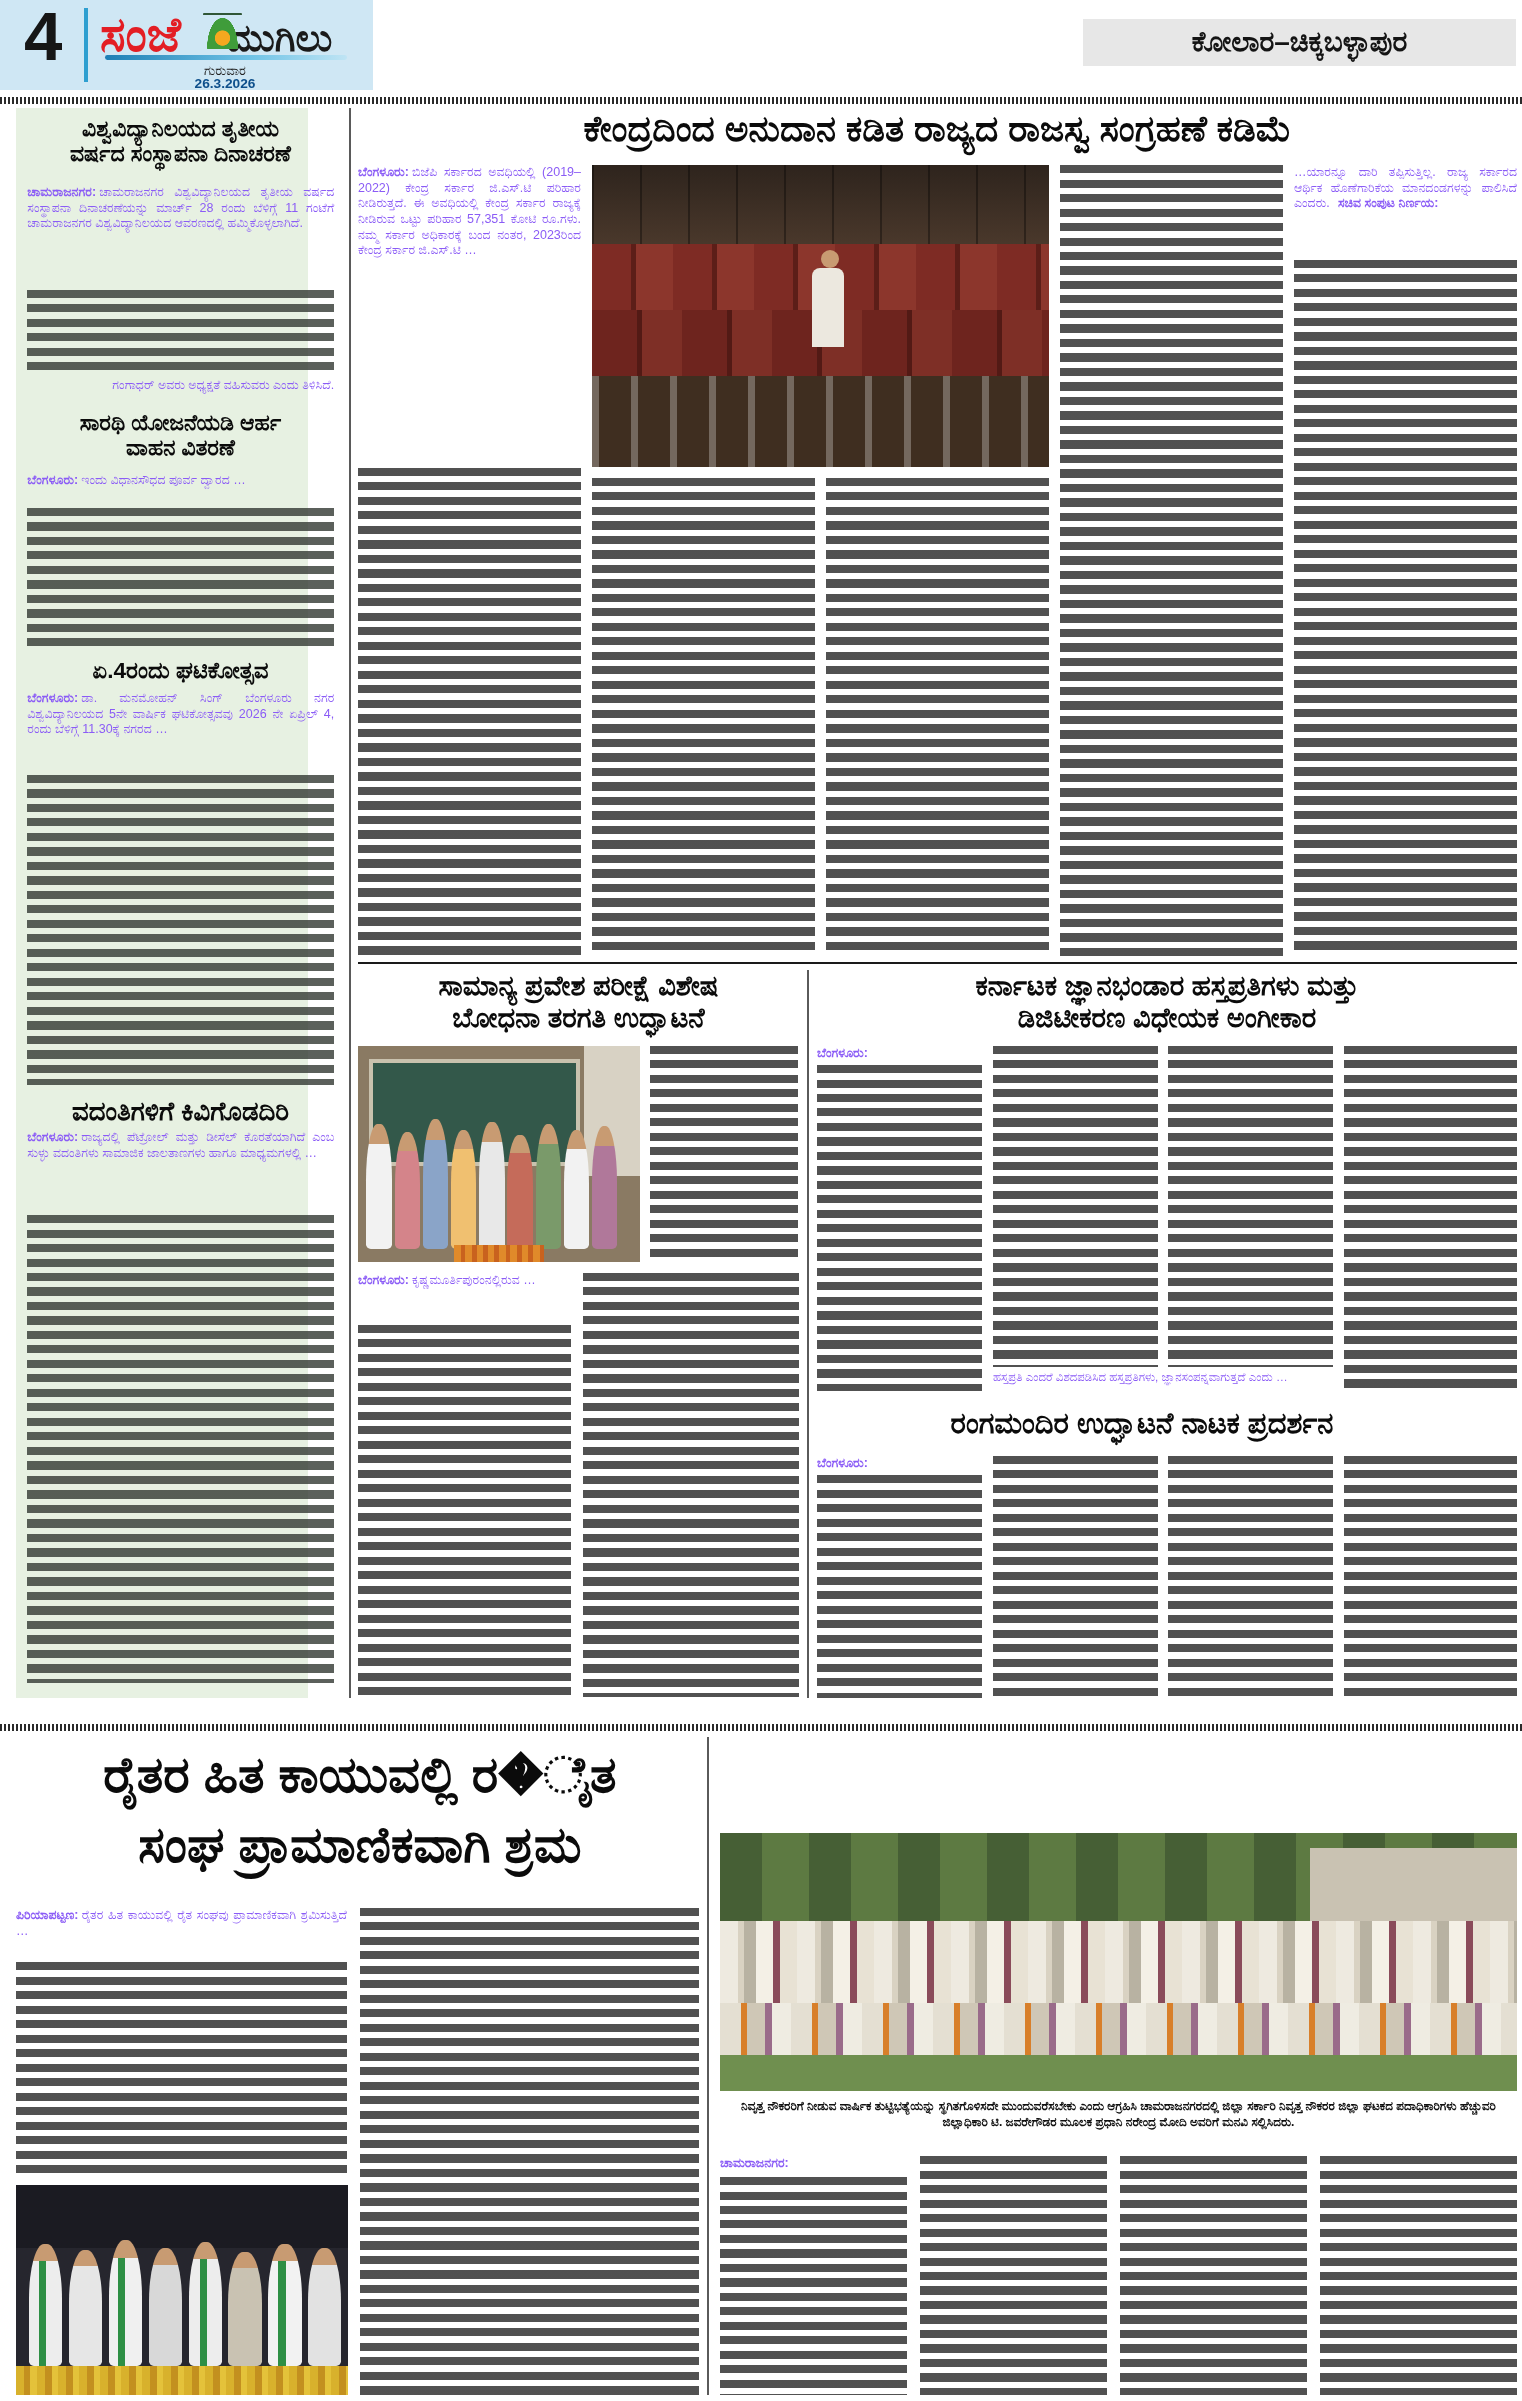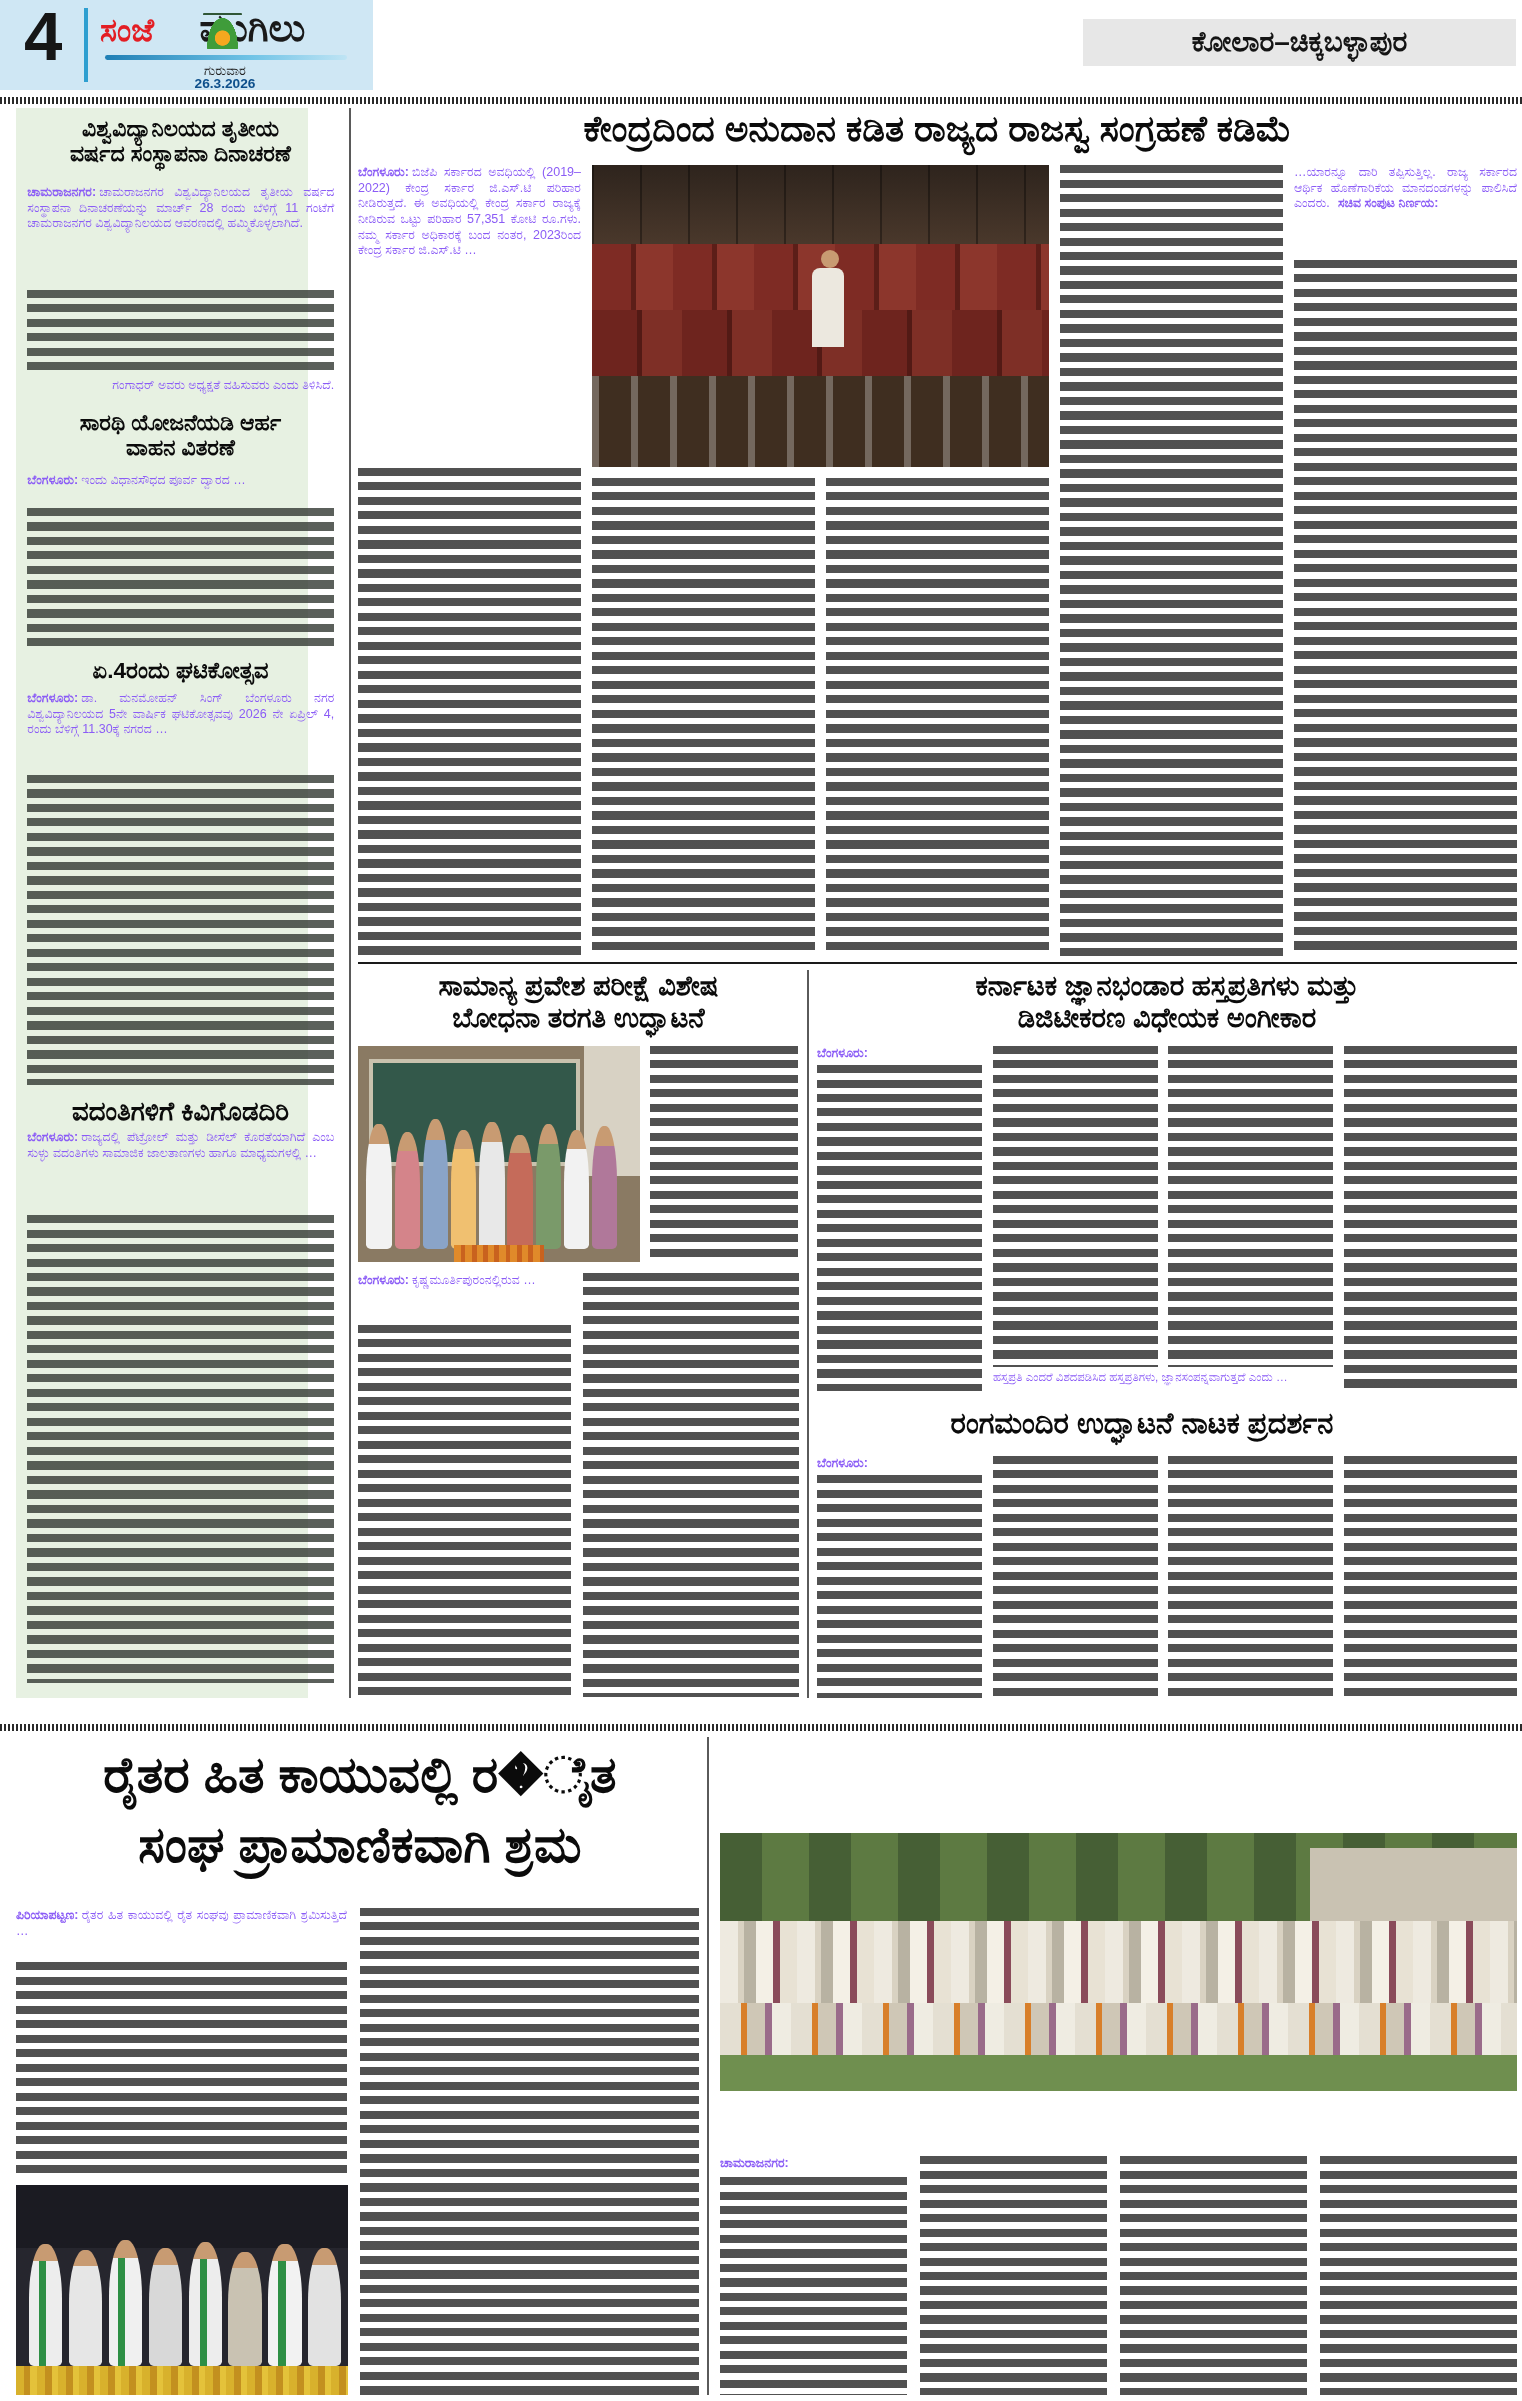--- a/index.html
+++ b/index.html
@@ -23,21 +23,21 @@
 
 <div class="page">
 
   <div class="abs" style="left:0;top:0;width:373px;height:90px;background:#cfe7f4;"></div>
 
   <div class="abs" style="left:24px;top:1.6px;font-size:69px;font-weight:bold;color:#161616;line-height:1;">4</div>
 
   <div class="abs" style="left:84px;top:8px;width:4px;height:74px;background:#2e9fd0;"></div>
 
   <div class="abs" style="left:100px;top:6.5px;width:266px;height:45px;white-space:nowrap;">
-    <span style="font-size:32px;font-weight:bold;color:#e31e24;margin-top:46px;">ಸಂಜೆ</span>
+    <span style="font-size:48px;font-weight:bold;color:#e31e24;margin-top:46px;">ಸಂಜೆ</span>
     <span class="abs" style="left:103px;top:3.2px;width:39px;height:39px;display:inline-block;
                  background:
                    radial-gradient(circle at 50% 72%, #f6a81f 0 7.3px, transparent 8px),
                    radial-gradient(ellipse at 50% 95%, #3f9c3a 0 55%, transparent 56%),
                    linear-gradient(transparent 0 8%, rgba(20,60,20,.85) 8% 14%, transparent 14%);
                  border-radius:4.8px;"></span>
     <span style="font-size:38px;font-weight:bold;color:#1a1a1a;margin-left:42px;">ಮುಗಿಲು</span>
   </div>
 
   <div class="abs" style="left:105px;top:55px;width:242px;height:4.8px;border-radius:2.4px;
@@ -212,20 +212,21 @@
     <div class="abs" style="left:0;top:0;width:100%;height:34%;
                 background:repeating-linear-gradient(90deg,#465f35 0 42px,#5d7a42 42px 89px);"></div>
     <div class="abs" style="left:74%;top:6%;width:26%;height:28%;background:#c9c2b2;"></div>
     <div class="abs" style="left:0;top:34%;width:100%;height:32%;
                 background:repeating-linear-gradient(90deg,#eeeae0 0 18px,#d9d2c2 18px 24px,#b8b2a2 24px 36px,#f4f0e6 36px 53px,#8a4b5a 53px 60px,#e8e2d4 60px 77px);"></div>
     <div class="abs" style="left:0;top:66%;width:100%;height:20%;
                 background:repeating-linear-gradient(90deg,#e4dfd2 0 21px,#d87f2a 21px 27.4px,#cfc7b6 27.4px 45px,#9a6b8a 45px 52px,#efece2 52px 71px);"></div>
     <div class="abs" style="left:0;bottom:0;width:100%;height:14%;background:#6f8f4f;"></div>
   </div>
 
+  <div class="abs cap" style="left:720px;top:2098px;width:797px;">ನಿವೃತ್ತ ನೌಕರರಿಗೆ ನೀಡುವ ವಾರ್ಷಿಕ ತುಟ್ಟಿಭತ್ಯೆಯನ್ನು ಸ್ಥಗಿತಗೊಳಿಸದೇ ಮುಂದುವರೆಸಬೇಕು ಎಂದು ಆಗ್ರಹಿಸಿ ಚಾಮರಾಜನಗರದಲ್ಲಿ ಜಿಲ್ಲಾ ಸರ್ಕಾರಿ ನಿವೃತ್ತ ನೌಕರರ ಜಿಲ್ಲಾ ಘಟಕದ ಪದಾಧಿಕಾರಿಗಳು ಹೆಚ್ಚುವರಿ ಜಿಲ್ಲಾಧಿಕಾರಿ ಟಿ. ಜವರೇಗೌಡರ ಮೂಲಕ ಪ್ರಧಾನಿ ನರೇಂದ್ರ ಮೋದಿ ಅವರಿಗೆ ಮನವಿ ಸಲ್ಲಿಸಿದರು.</div>
 
   <div class="abs bd" style="left:720px;top:2156px;width:187px;">
     <b class="dl">ಚಾಮರಾಜನಗರ:</b>
   </div>
   <div class="abs gk" style="left:720px;top:2177px;width:187px;height:218px;"></div>
   <div class="abs gk" style="left:920px;top:2156px;width:187px;height:239px;"></div>
   <div class="abs gk" style="left:1120px;top:2156px;width:187px;height:239px;"></div>
   <div class="abs gk" style="left:1320px;top:2156px;width:197px;height:239px;"></div>
 
 </div>

